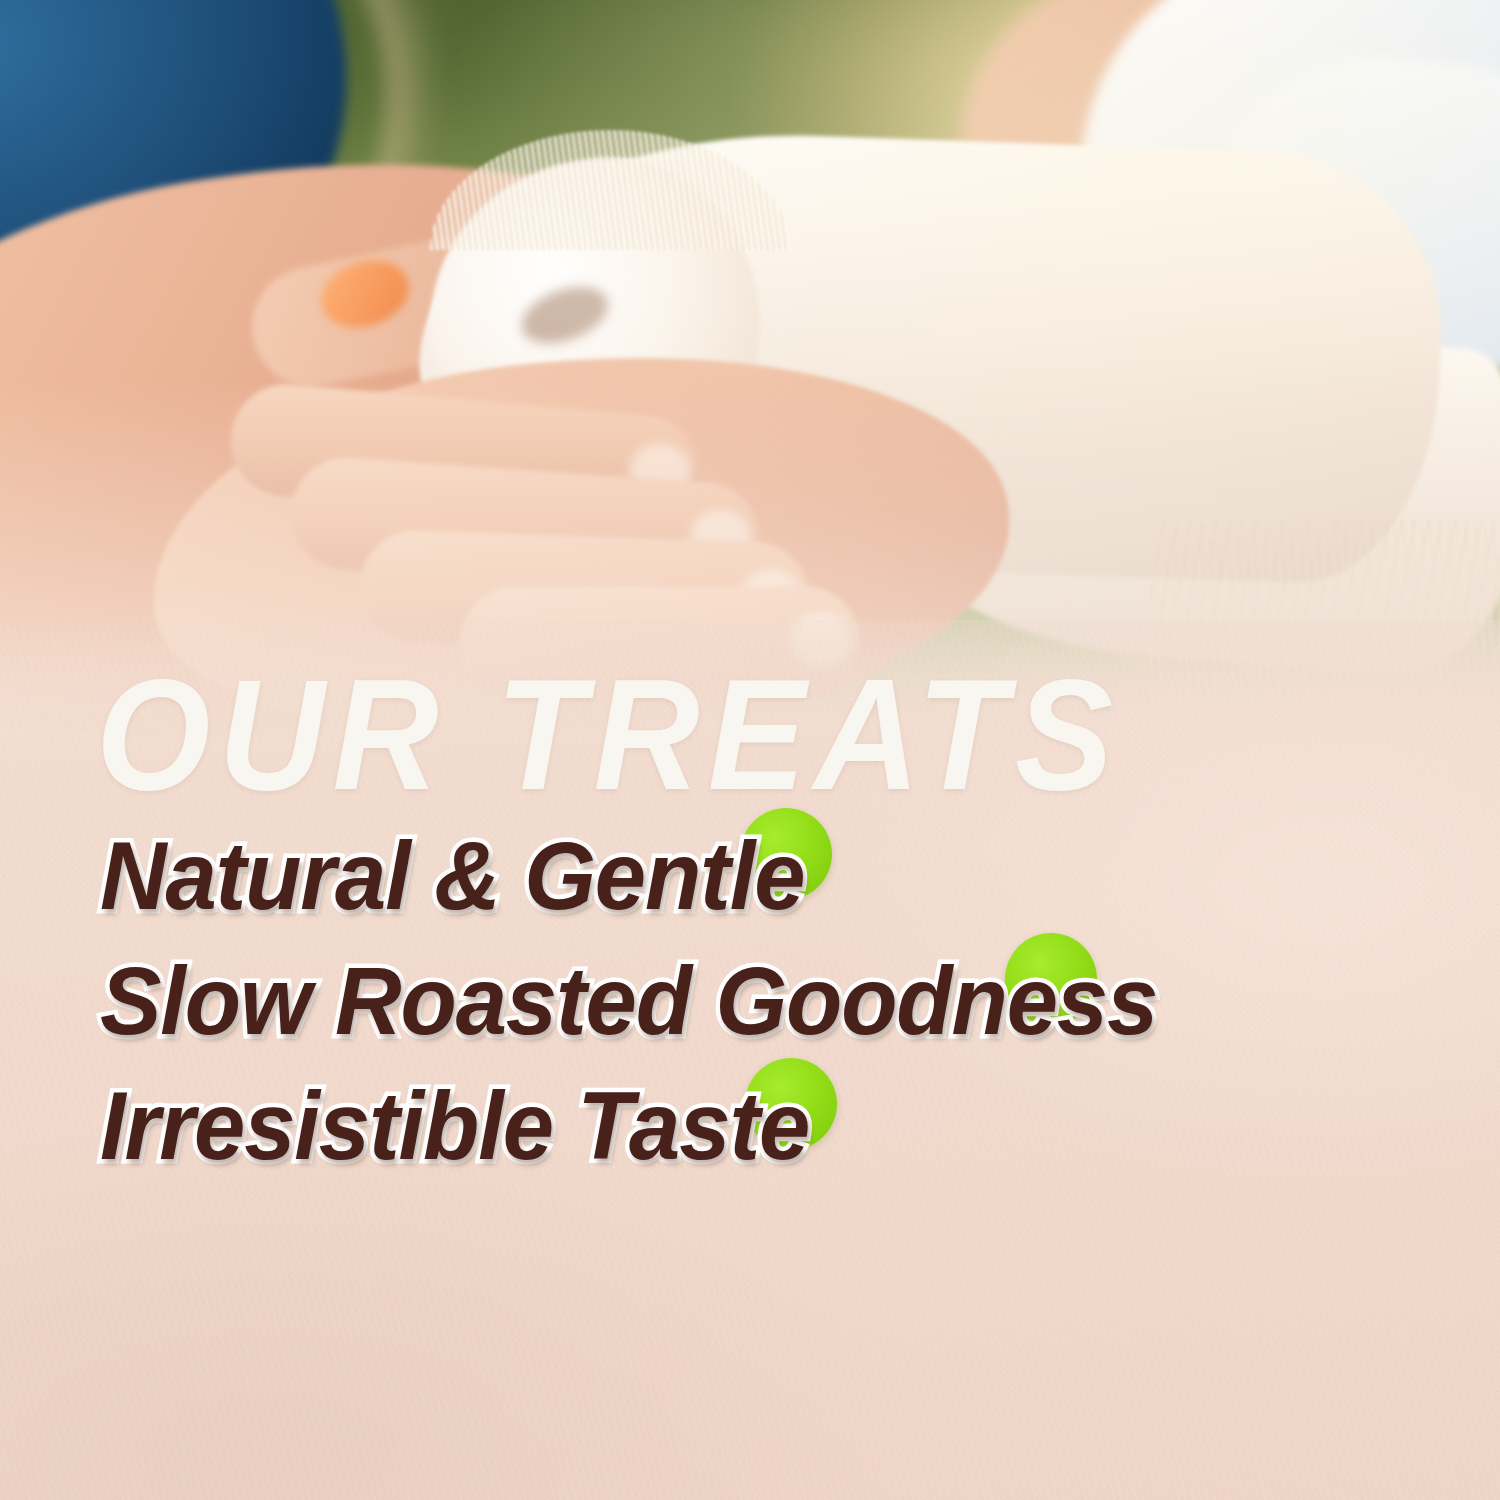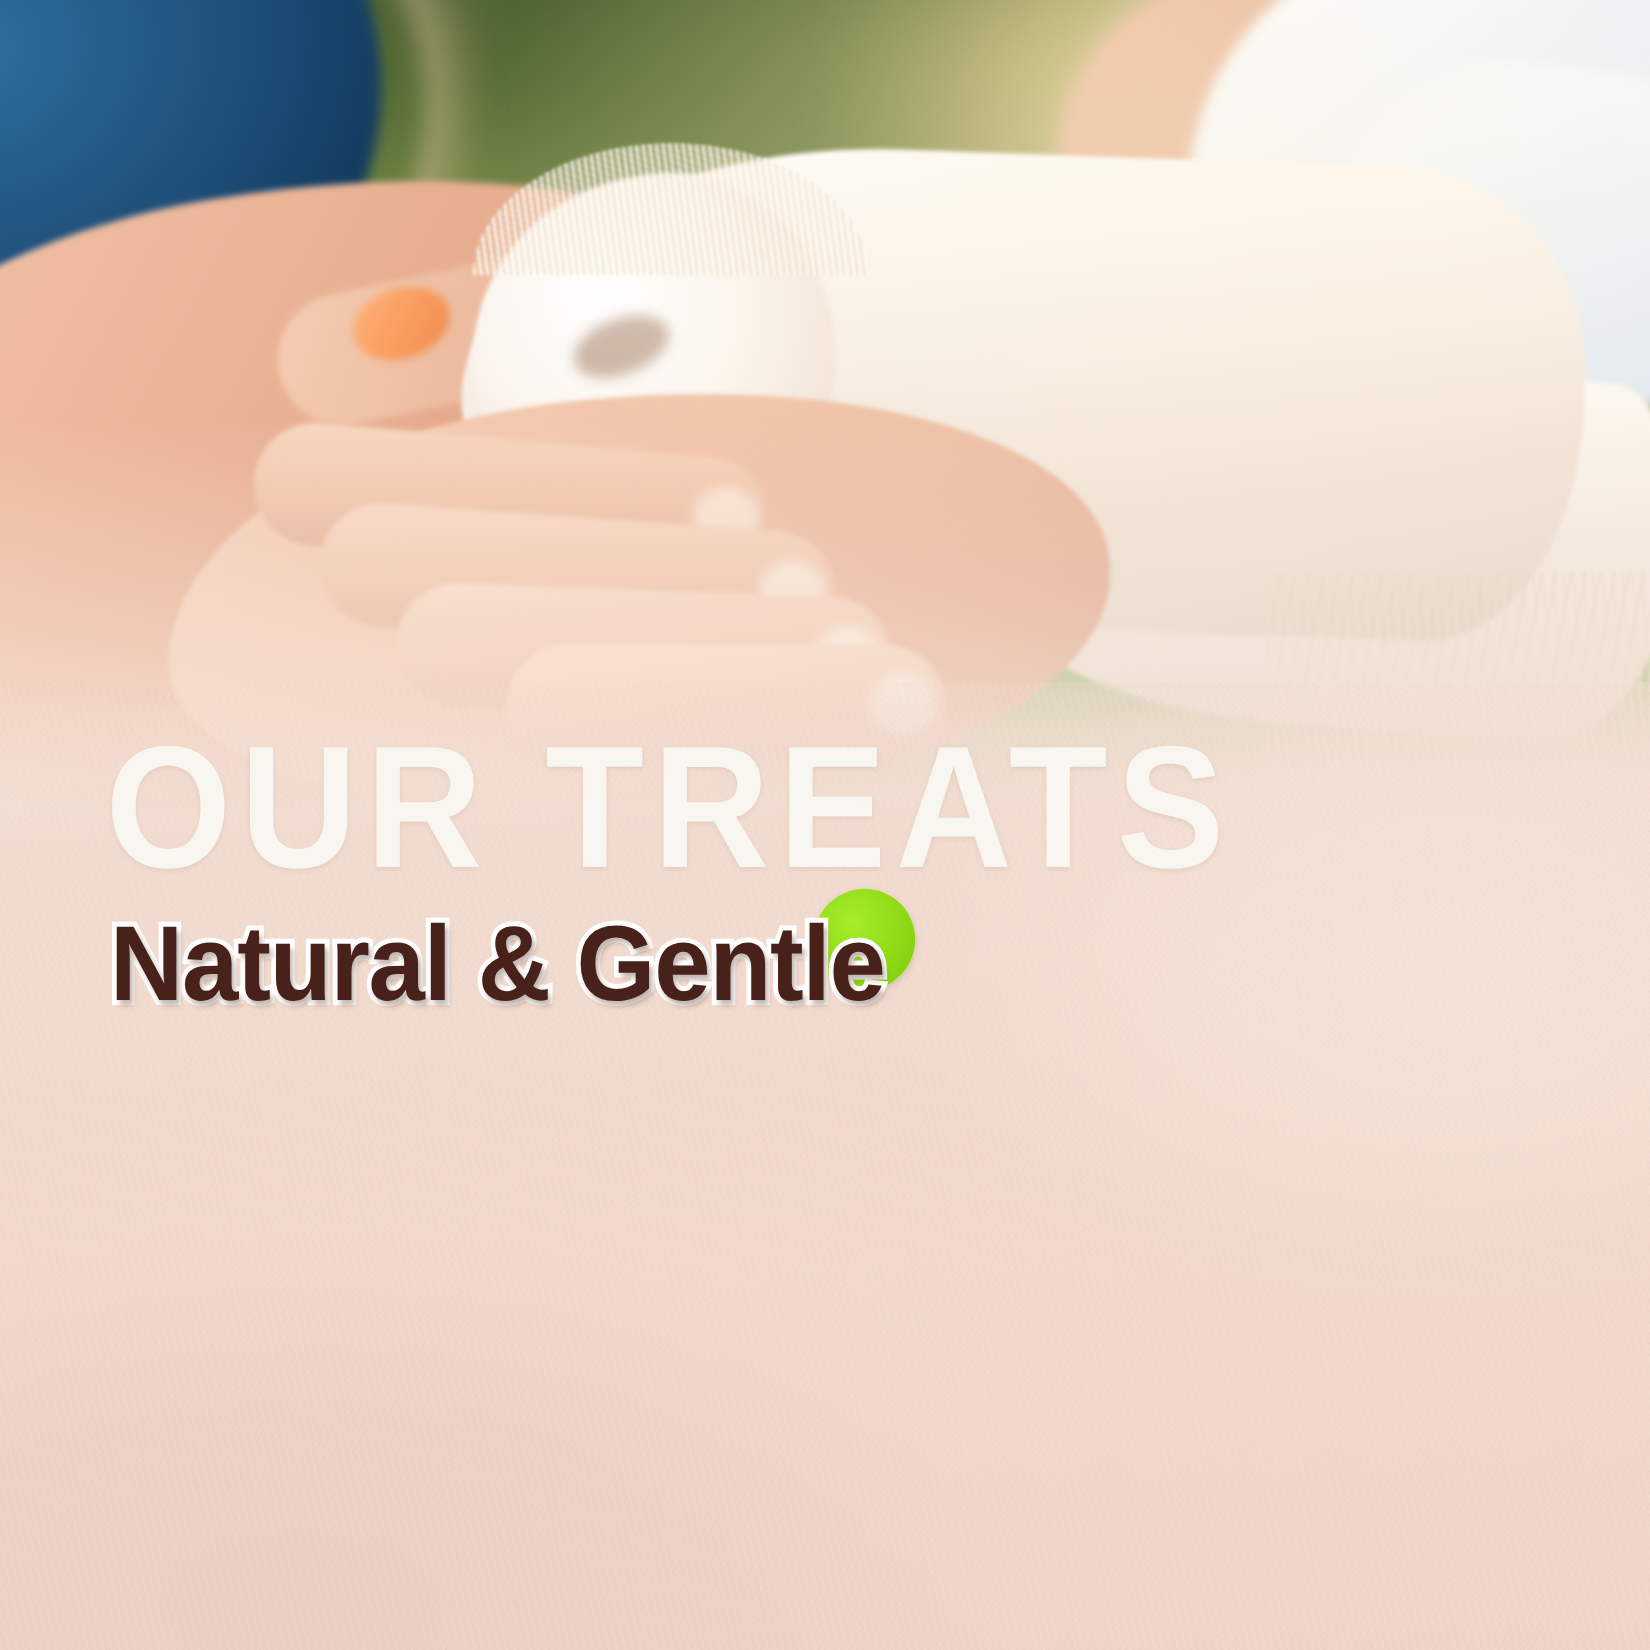--- a/index.html
+++ b/index.html
@@ -271,20 +271,21 @@
       repeating-linear-gradient(121deg, rgba(180,142,122,0.10) 0 1px, rgba(255,255,255,0) 1px 5px),
       repeating-linear-gradient(77deg, rgba(255,255,255,0.18) 0 2px, rgba(255,255,255,0) 2px 7px);
   }
 
   
   .content {
     position: absolute;
     left: 0; top: 0;
     width: 1500px;
     height: 1500px;
+    font-style: italic;
   }
 
   .headline {
     position: absolute;
     left: 96px;
     top: 655px;
     font-family: "Liberation Sans", sans-serif;
     font-weight: 700;
     font-size: 158px;
     line-height: 158px;
@@ -388,19 +389,31 @@
 
     <div class="feature-list">
 
       <div class="feature-row">
         <span class="feature-inner">
           <span class="blob" style="left: 640px;"></span>
           <span class="feature-text">Natural &amp; Gentle</span>
         </span>
       </div>
 
-
+      <div class="feature-row">
+        <span class="feature-inner">
+          <span class="blob" style="left: 905px;"></span>
+          <span class="feature-text">Slow Roasted Goodness</span>
+        </span>
+      </div>
+
+      <div class="feature-row">
+        <span class="feature-inner">
+          <span class="blob" style="left: 645px;"></span>
+          <span class="feature-text">Irresistible Taste</span>
+        </span>
+      </div>
 
 
 
     </div>
   </div>
 </div>
 
 </body></html>

